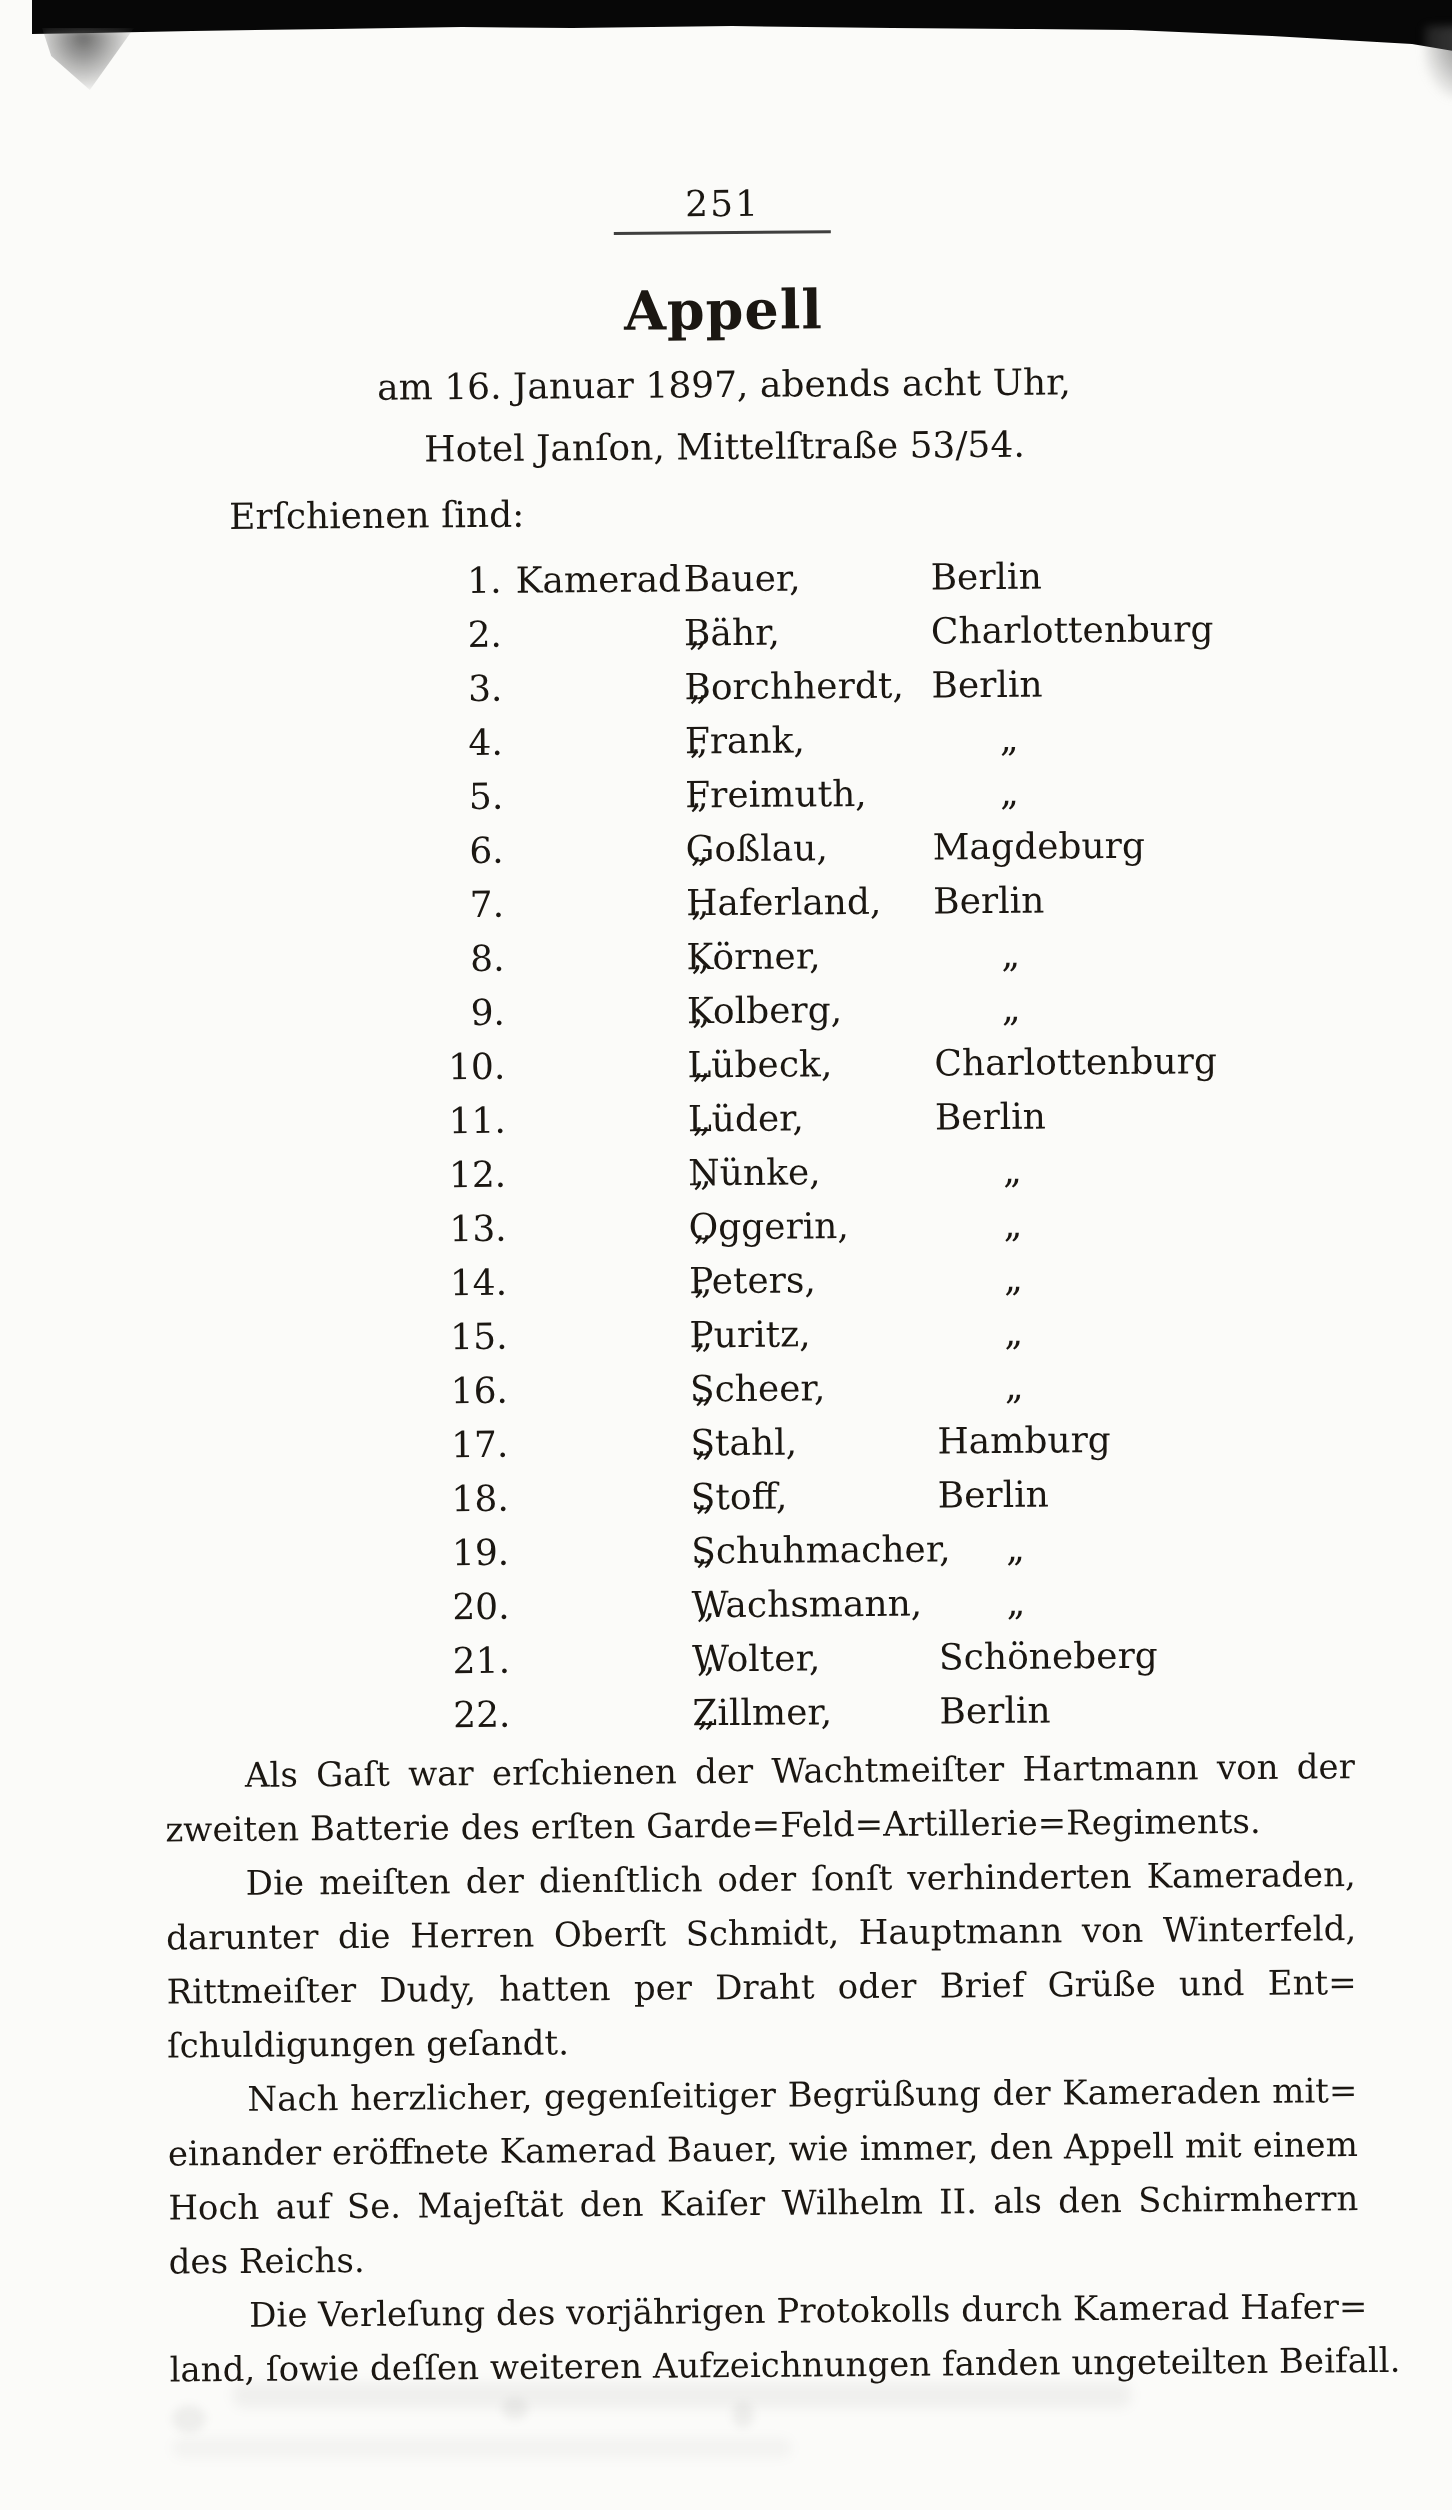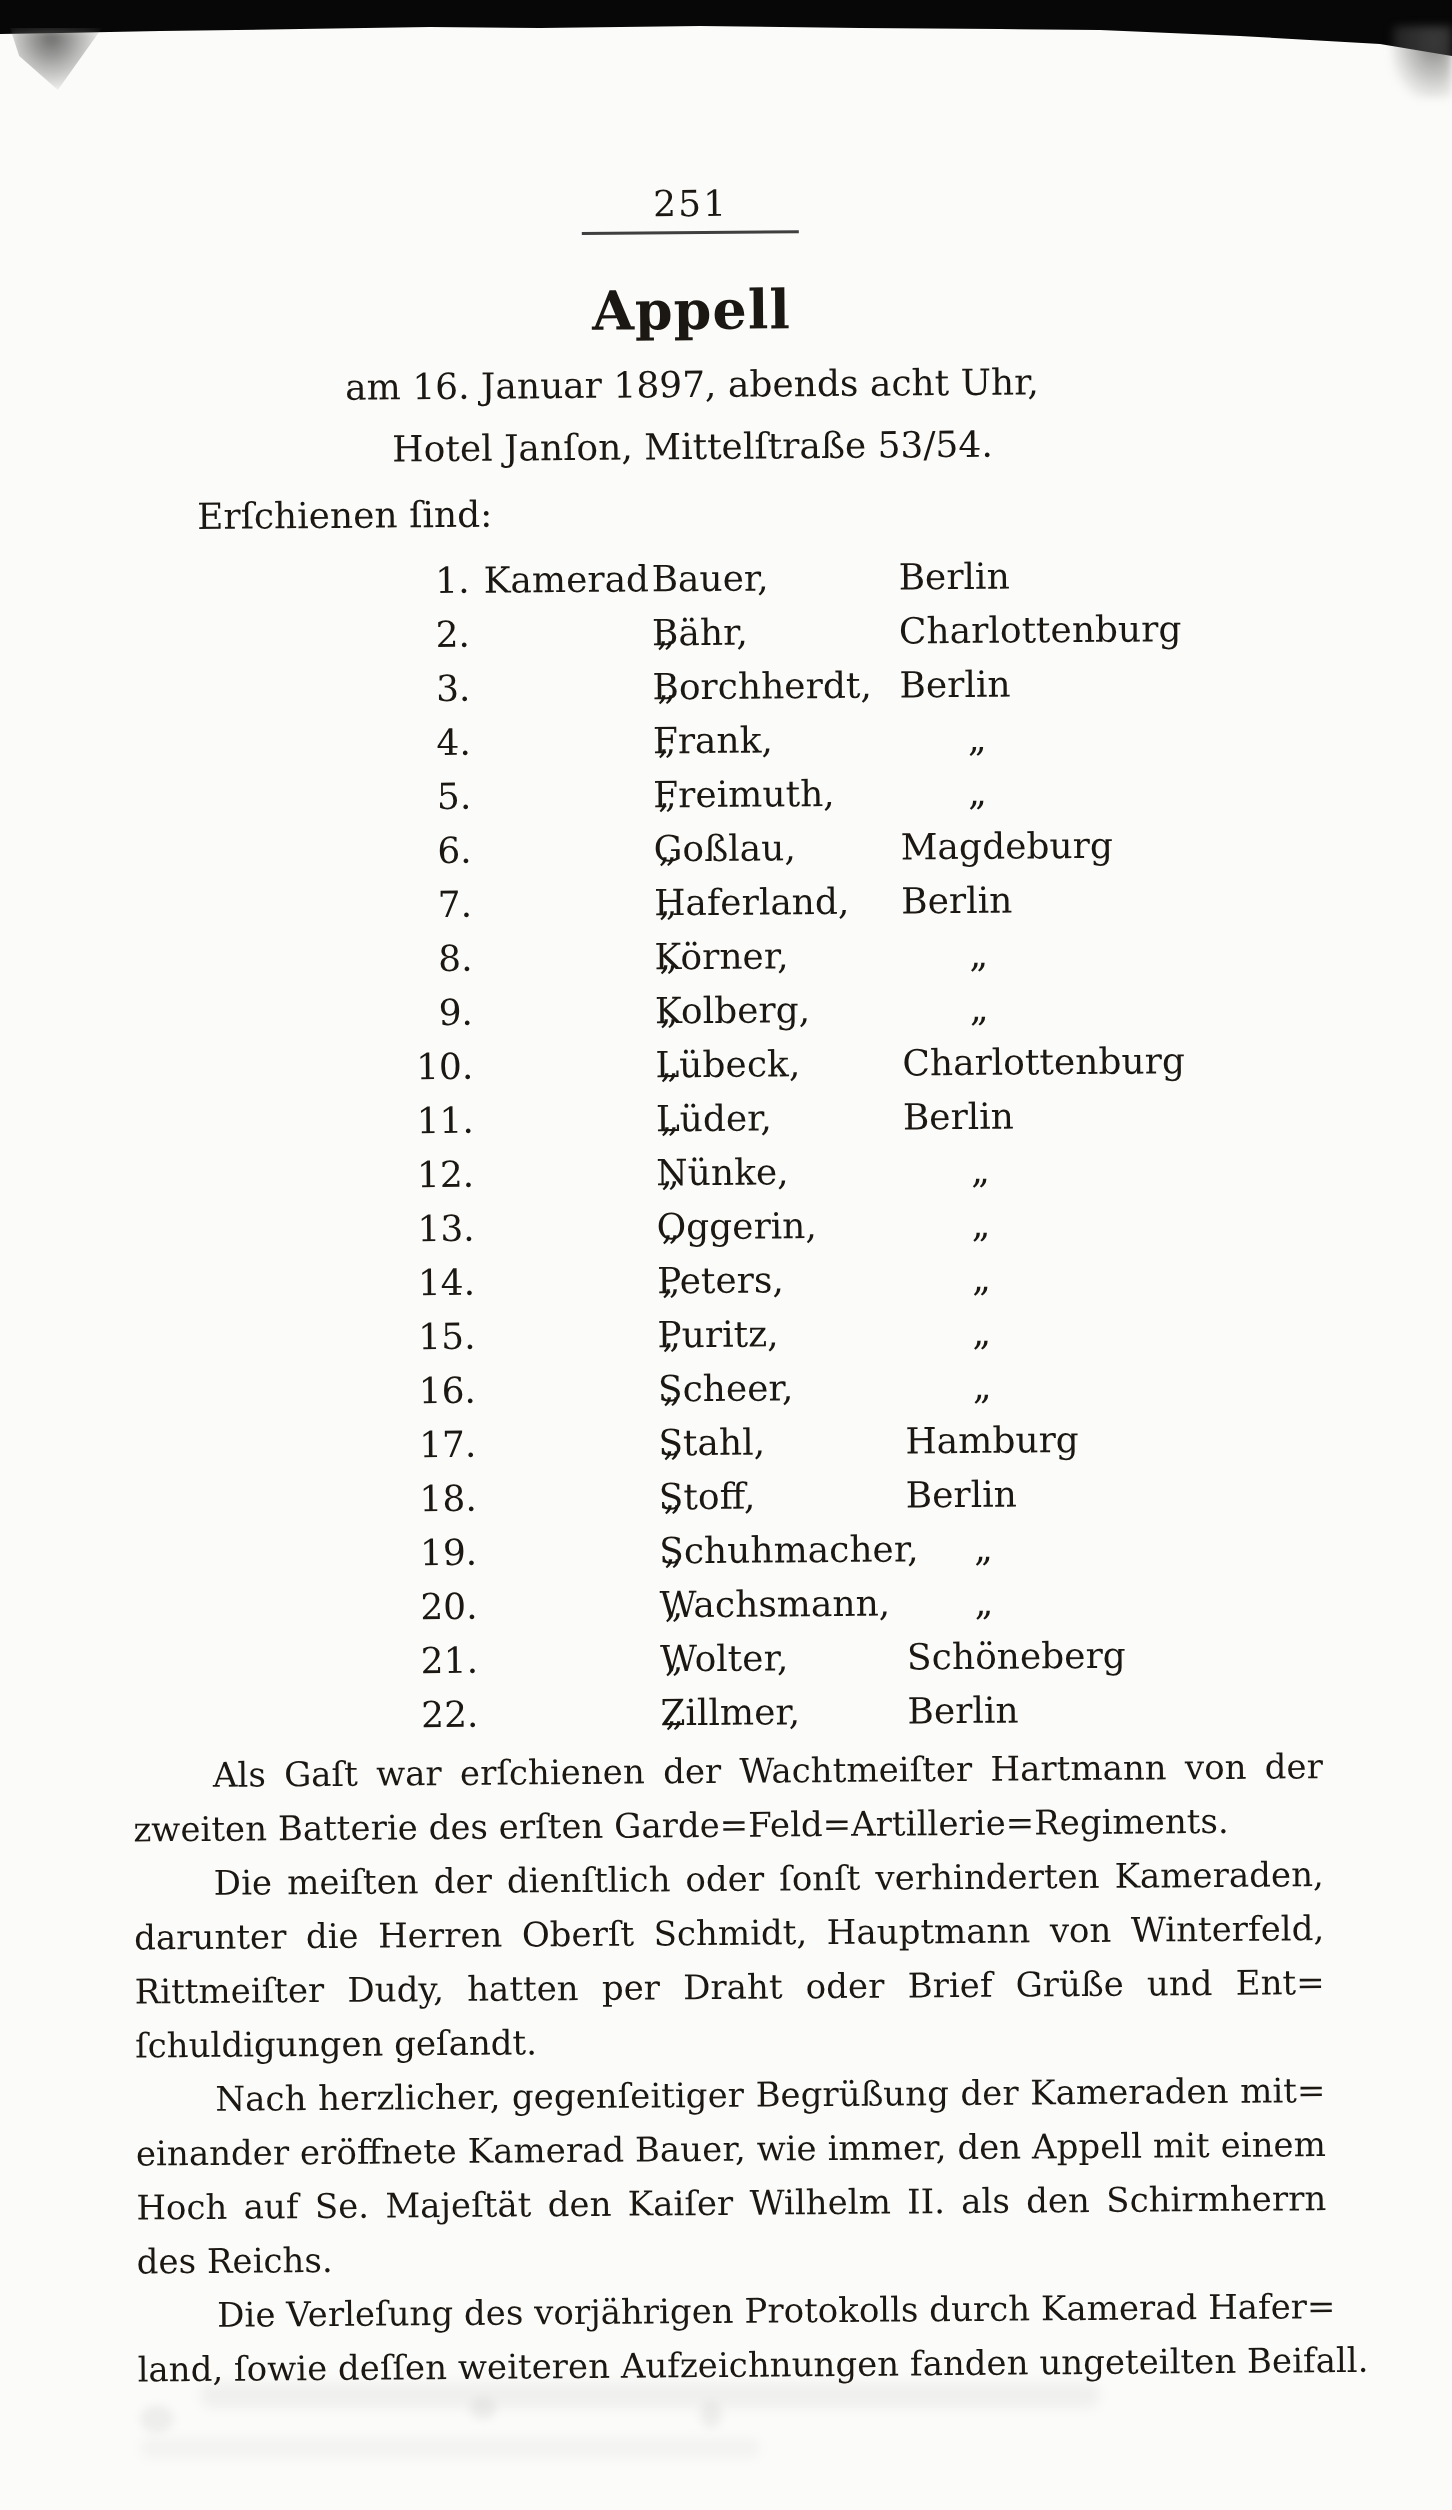--- a/index.html
+++ b/index.html
@@ -3,21 +3,21 @@
 <meta charset="utf-8">
 <style>
   html,body{margin:0;padding:0;}
   body{
     width:1452px;height:2510px;
     background:#fbfbf9;
     font-family:"DejaVu Serif","Liberation Serif",serif;
     color:#1b1712;
     overflow:hidden;position:relative;
   }
-  .page{position:absolute;inset:0;}
+  .page{position:absolute;inset:0;margin-left:32px;}
 
   
   .scan-top{
     position:absolute;top:0;left:0;width:1452px;height:60px;background:#070707;
     clip-path:polygon(0 0,1452px 0,1452px 56px,1380px 44px,1240px 36px,1100px 30px,
                       1000px 29px,860px 28px,700px 26px,540px 28px,430px 27px,
                       300px 29px,160px 31px,60px 33px,0 34px);
   }
   .smudge{position:absolute;filter:blur(4px);}
   .smudge-left{

